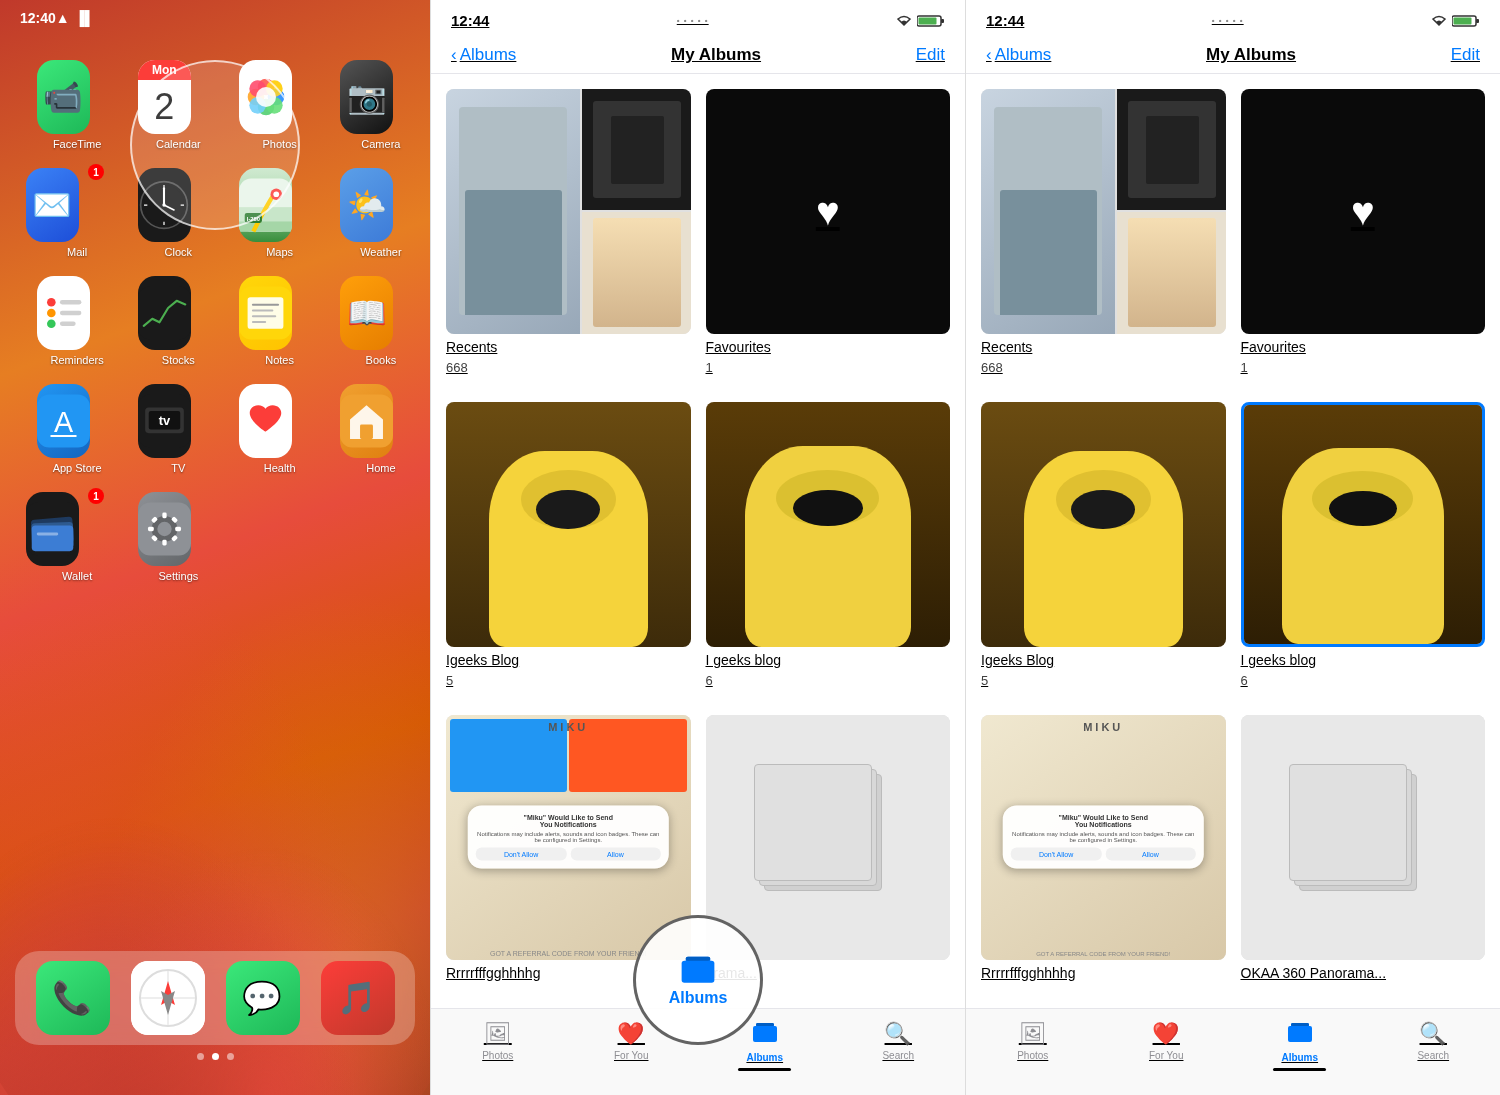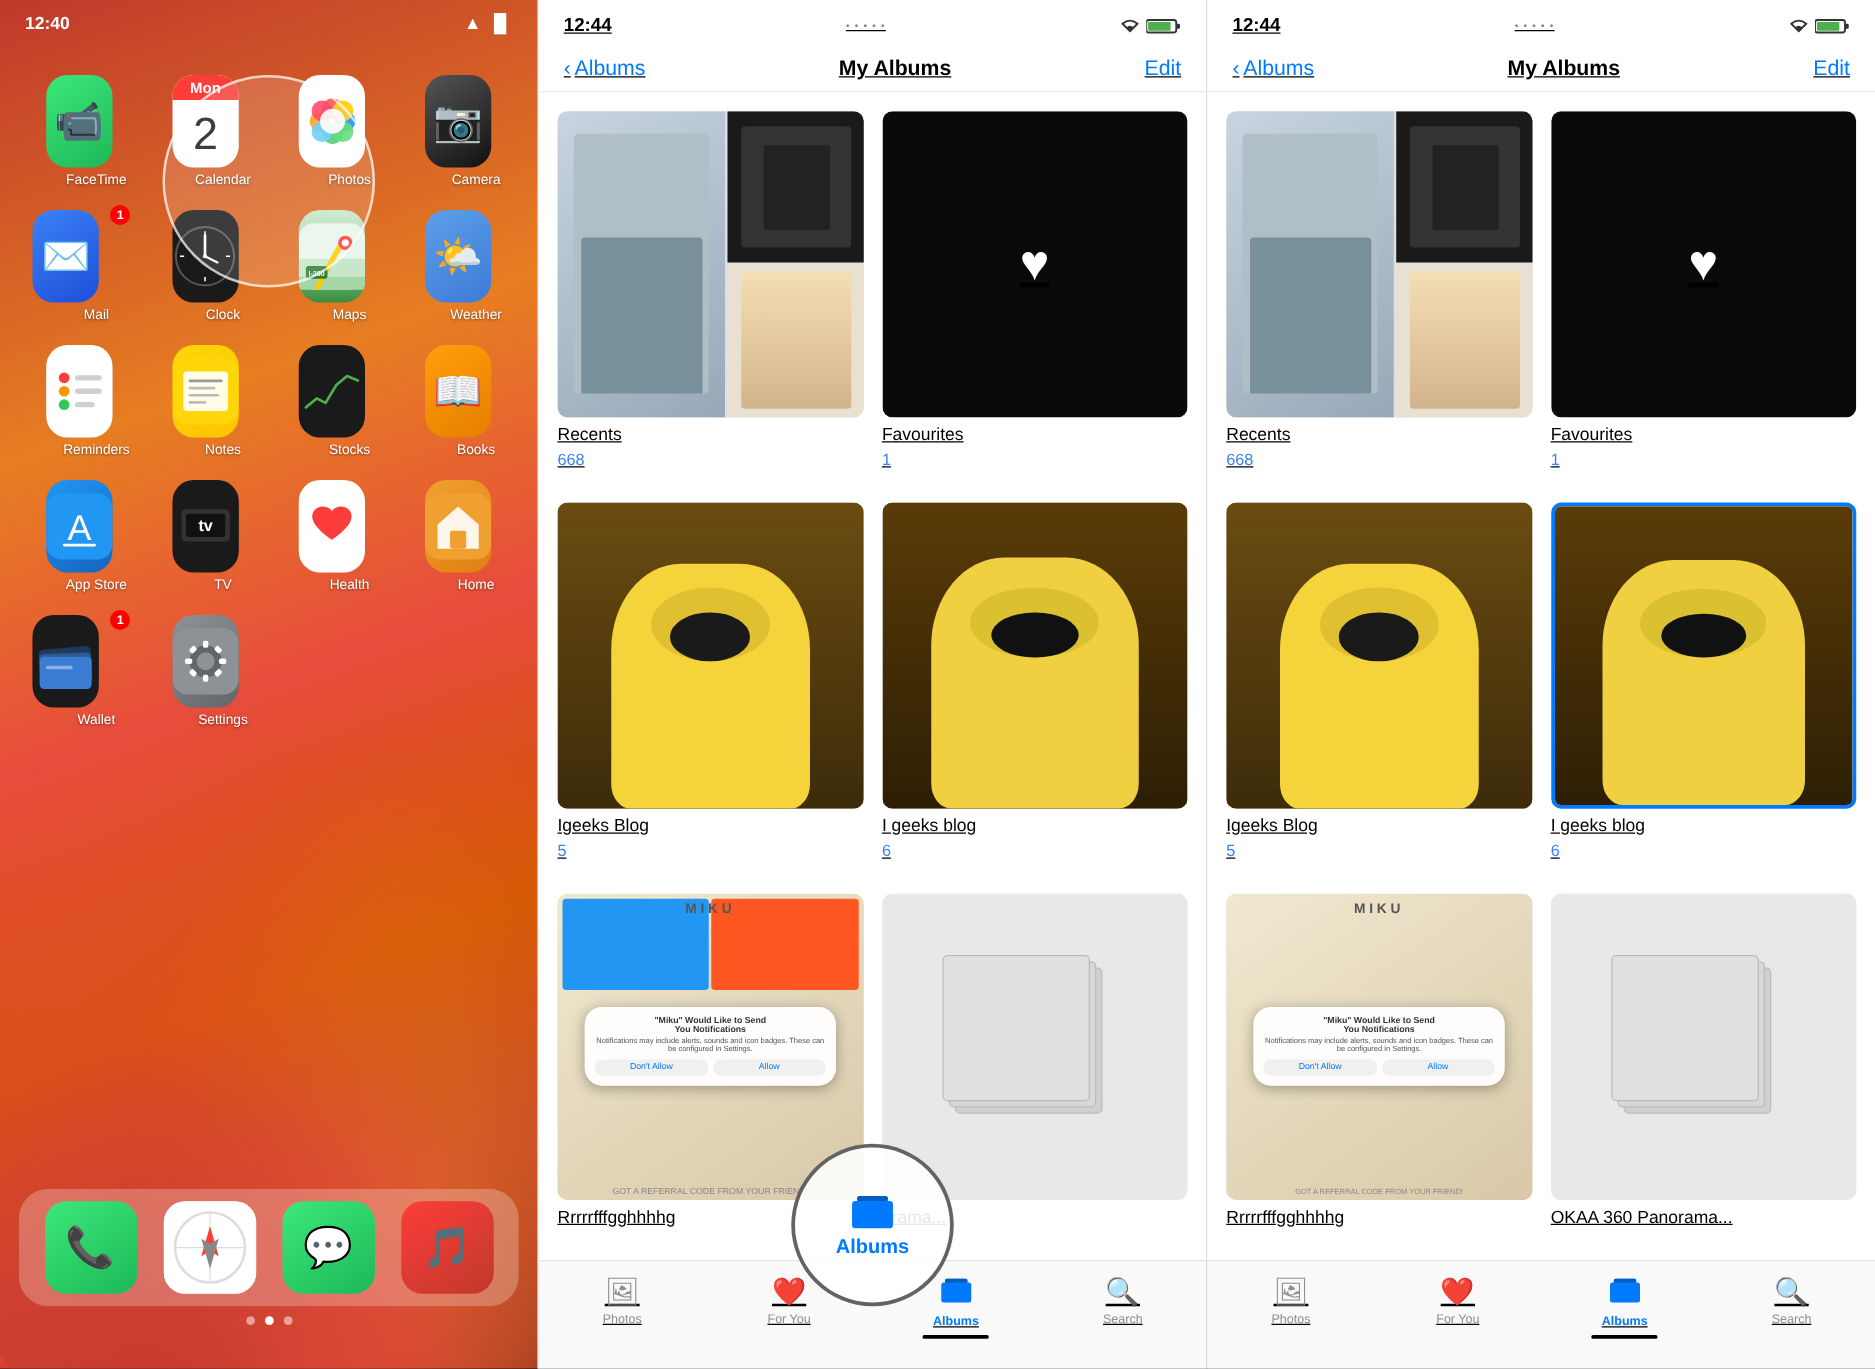--- a/index.html
+++ b/index.html
@@ -38,21 +38,20 @@
       left: -10%;
       width: 120%;
       height: 50%;
       background: radial-gradient(ellipse at 30% 100%, #c0392b 0%, transparent 50%),
                   radial-gradient(ellipse at 60% 80%, #e74c3c 0%, transparent 40%);
       border-radius: 50%;
     }
 
     .status-bar {
       display: flex;
-      justify-content: space-between;
       align-items: center;
       padding: 10px 20px 5px;
       color: white;
       font-size: 14px;
       font-weight: 600;
       position: relative;
       z-index: 10;
     }
     .status-right {
       display: flex;
@@ -268,21 +267,21 @@
     }
 
     .album-name {
       font-size: 14px;
       font-weight: 500;
       color: #000;
     }
 
     .album-count {
       font-size: 13px;
-      color: #3b82f6;
+      color: #404040;
     }
 
     
     .tab-bar {
       display: flex;
       border-top: 1px solid #e5e5ea;
       background: rgba(249,249,249,0.95);
       padding: 8px 0 20px;
     }
 
@@ -519,41 +518,41 @@
           <circle cx="20" cy="52" r="6" fill="#34c759"></circle>
           <rect x="32" y="19" width="30" height="6" rx="3" fill="#d0d0d0"></rect>
           <rect x="32" y="34" width="30" height="6" rx="3" fill="#d0d0d0"></rect>
           <rect x="32" y="49" width="22" height="6" rx="3" fill="#d0d0d0"></rect>
         </svg>
       </div>
       <span class="app-label">Reminders</span>
     </div>
 
     <div class="app-item">
+      <div class="app-icon app-stocks">
+        <svg viewBox="0 0 74 74" width="74" height="74">
+          <rect width="74" height="74" rx="17" fill="#1a1a1a"></rect>
+          <polyline points="8,55 20,45 30,50 42,30 54,20 66,25" stroke="#4caf50" stroke-width="3" fill="none" stroke-linecap="round" stroke-linejoin="round"></polyline>
+        </svg>
+      </div>
+      <span class="app-label">Stocks</span>
+    </div>
+
+    <div class="app-item">
       <div class="app-icon app-notes">
         <svg viewBox="0 0 74 74" width="74" height="74">
           <rect width="74" height="74" rx="17" fill="#ffd60a"></rect>
           <rect x="12" y="15" width="50" height="44" rx="4" fill="#fffde7"></rect>
           <rect x="18" y="24" width="38" height="3" rx="1.5" fill="#999"></rect>
           <rect x="18" y="32" width="30" height="3" rx="1.5" fill="#bbb"></rect>
           <rect x="18" y="40" width="34" height="3" rx="1.5" fill="#bbb"></rect>
           <rect x="18" y="48" width="20" height="3" rx="1.5" fill="#bbb"></rect>
         </svg>
       </div>
       <span class="app-label">Notes</span>
-    </div>
-
-    <div class="app-item">
-      <div class="app-icon app-stocks">
-        <svg viewBox="0 0 74 74" width="74" height="74">
-          <rect width="74" height="74" rx="17" fill="#1a1a1a"></rect>
-          <polyline points="8,55 20,45 30,50 42,30 54,20 66,25" stroke="#4caf50" stroke-width="3" fill="none" stroke-linecap="round" stroke-linejoin="round"></polyline>
-        </svg>
-      </div>
-      <span class="app-label">Stocks</span>
     </div>
 
     <div class="app-item">
       <div class="app-icon app-books">📖</div>
       <span class="app-label">Books</span>
     </div>
 
     <div class="app-item">
       <div class="app-icon app-appstore">
         <svg viewBox="0 0 74 74" width="74" height="74">

